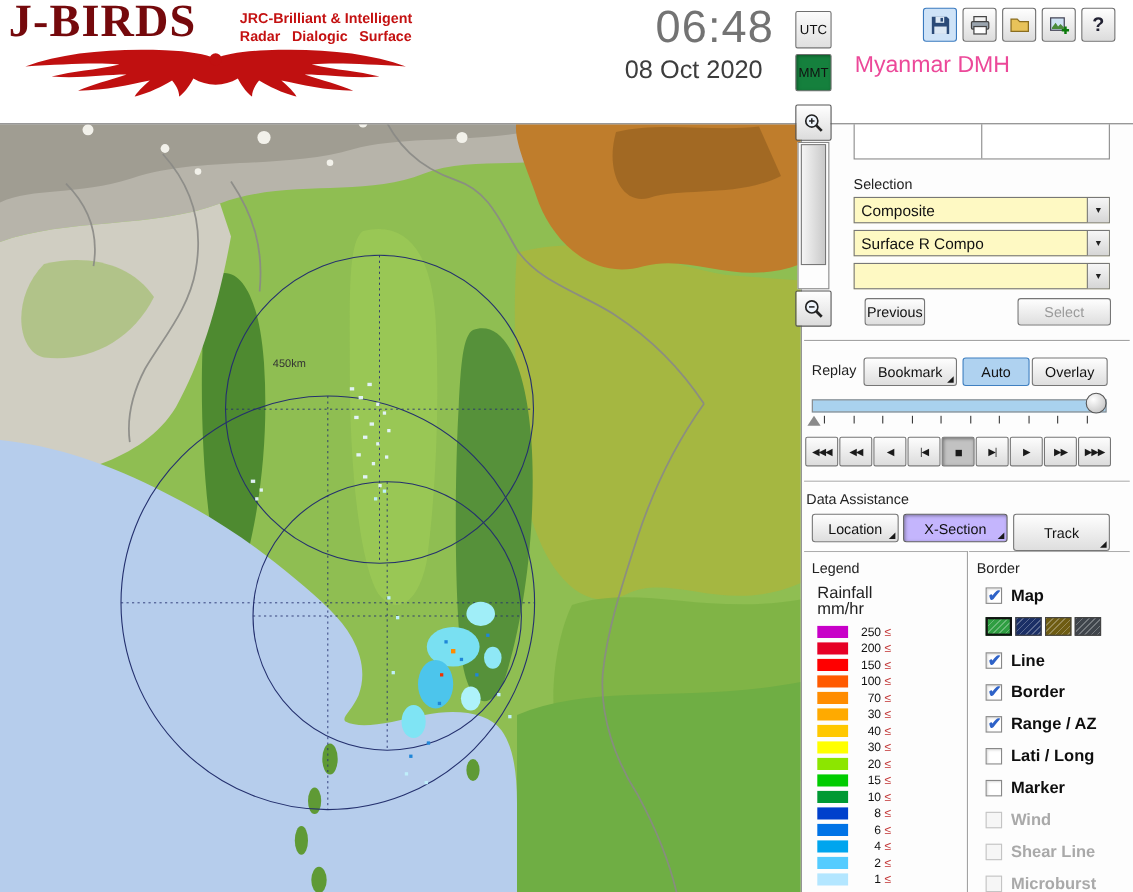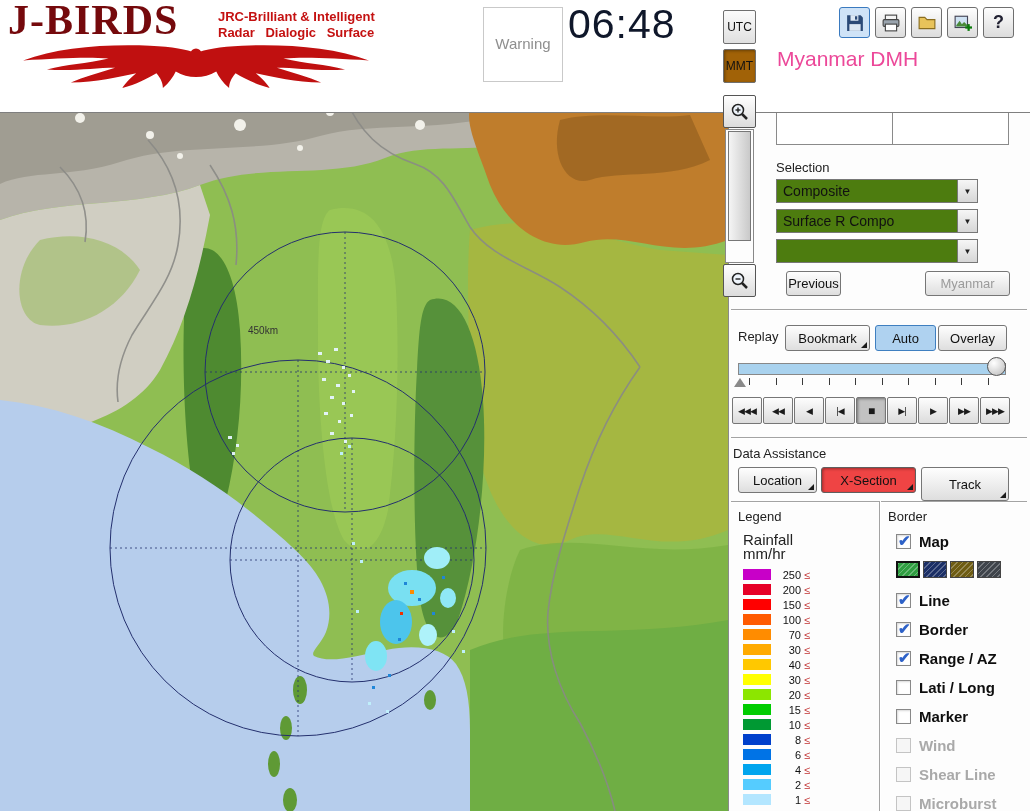--- a/index.html
+++ b/index.html
@@ -9,26 +9,26 @@
   
   .header{position:absolute;left:0;top:0;width:1030px;height:113px;background:#fff;
           border-bottom:1px solid #7f7f7f;box-sizing:border-box;z-index:5}
   .brand{position:absolute;left:8px;top:-4px;font-family:"Liberation Serif",serif;
          font-weight:bold;font-size:42px;color:#75090c;letter-spacing:1px}
   .tag1{position:absolute;left:218px;top:9px;font-size:13px;font-weight:bold;color:#c41111;white-space:nowrap}
   .tag2{position:absolute;left:218px;top:25px;font-size:13px;font-weight:bold;color:#c41111;word-spacing:7px;white-space:nowrap}
   .eagle{position:absolute;left:6px;top:42px}
   .warnbox{position:absolute;left:483px;top:7px;width:80px;height:75px;border:1px solid #c9c9c9;background:#fff;box-sizing:border-box}
   .warntxt{position:absolute;left:0;top:27px;width:100%;text-align:center;color:#8f8f8f;font-size:15px}
-  .time{position:absolute;left:568px;top:1px;font-size:41px;color:#0f172a;letter-spacing:1px}
+  .time{position:absolute;left:596px;top:1px;font-size:41px;color:#737373;letter-spacing:1px}
   .date{position:absolute;left:568px;top:50px;font-size:23px;color:#3d3d3d}
   .tz{position:absolute;left:723px;width:33px;height:34px;font-size:12px;display:flex;align-items:center;
       justify-content:center;border:1px solid #6f6f6f;box-sizing:border-box;border-radius:2px}
   .tz-utc{top:10px;background:linear-gradient(#fbfbfb,#e0e0e0)}
-  .tz-mmt{top:49px;background:#a16207;box-shadow:inset 1px 1px 3px rgba(0,0,0,.35)}
+  .tz-mmt{top:49px;background:#15803d;box-shadow:inset 1px 1px 3px rgba(0,0,0,.35)}
   .tool{position:absolute;top:7px;width:31px;height:31px;background:linear-gradient(#fefefe,#dcdcdc);
         border:1px solid #6f6f6f;border-radius:3px;display:flex;align-items:center;justify-content:center;box-sizing:border-box}
   .tool.active{background:#cfe3f7;border-color:#3a7abf}
   .tool .q{font-size:18px;font-weight:bold;color:#223}
   .station{position:absolute;left:777px;top:47px;font-size:21px;color:#ec4899}
 
   
   .map{position:absolute;left:0;top:90px;width:728px;height:721px;background:#8fbe52}
 
   
@@ -39,29 +39,29 @@
   .ztrack{position:absolute;left:725px;top:129px;width:29px;height:134px;background:#fdfdfd;border:1px solid #888;box-sizing:border-box;z-index:6}
   .zthumb{position:absolute;left:2px;top:1px;width:23px;height:110px;background:linear-gradient(90deg,#f5f5f5,#c9c9c9);border:1px solid #777;box-sizing:border-box}
 
   
   .panel{position:absolute;left:728px;top:90px;width:302px;height:721px;background:#fdfdfd;
          border-left:1px solid #8a8a8a;box-sizing:border-box;overflow:hidden}
   .panel *{box-sizing:border-box}
   .infobox{position:absolute;left:47px;top:5px;width:233px;height:50px;border:1px solid #8a8a8a;background:#fff}
   .infobox-div{position:absolute;left:115px;top:0;width:1px;height:100%;background:#8a8a8a}
   .sec-label{position:absolute;font-size:13px;color:#222}
-  .combo{position:absolute;left:47px;width:202px;height:24px;border:1px solid #777;background:#4d7c0f}
+  .combo{position:absolute;left:47px;width:233px;height:24px;border:1px solid #777;background:#fef9c3}
   .combo .txt{position:absolute;left:6px;top:3px;font-size:14px;color:#111;white-space:nowrap}
   .combo .drop{position:absolute;right:0;top:0;width:20px;height:100%;background:linear-gradient(#f6f6f6,#d6d6d6);
                border-left:1px solid #777;display:flex;align-items:center;justify-content:center;font-size:8px;color:#222}
   .btn{position:absolute;display:flex;align-items:center;justify-content:center;background:linear-gradient(#fefefe,#dedede);
        border:1px solid #767676;border-radius:3px;font-size:13px;color:#111}
   .btn.disabled{color:#9b9b9b}
   .btn.active{background:#afd2f0;border-color:#3f7fc0}
-  .btn.pressed{background:#ef4444;box-shadow:inset 1px 1px 3px rgba(0,0,0,.35);border-color:#5f5f5f}
+  .btn.pressed{background:#c4b5fd;box-shadow:inset 1px 1px 3px rgba(0,0,0,.35);border-color:#5f5f5f}
   .corner:after{content:"";position:absolute;right:2px;bottom:2px;width:0;height:0;
                 border-style:solid;border-width:0 0 6px 6px;border-color:transparent transparent #1a1a1a transparent}
   .hsep{position:absolute;left:2px;width:296px;height:0;border-top:1px solid #a3a3a3;border-bottom:1px solid #fff}
   .vsep{position:absolute;left:150px;top:411px;width:0;height:310px;border-left:1px solid #a3a3a3;border-right:1px solid #fff}
 
   
   .sl-track{position:absolute;left:9px;top:273px;width:268px;height:12px;background:#a9d2ee;border:1px solid #888}
   .sl-thumb{position:absolute;left:258px;top:267px;width:19px;height:19px;border-radius:50%;
             background:radial-gradient(circle at 35% 30%,#fff,#b9b9b9);border:1px solid #555}
   .sl-marker{position:absolute;left:5px;top:288px;width:0;height:0;border-left:6px solid transparent;
@@ -105,25 +105,23 @@
   <svg class="eagle" width="380" height="46" viewBox="0 0 380 50">
     <path fill="#c01010" d="M2,20 C40,6 90,2 140,4 C165,5 180,8 190,12 C200,8 215,5 240,4 C290,2 340,6 378,20
       C340,18 310,16 285,18 C310,24 330,24 352,30 C322,32 300,28 278,28 C296,34 312,38 326,44
       C298,44 275,38 255,34 C262,40 268,46 270,50 C255,46 243,40 233,34 C228,40 226,45 226,50
       C219,44 215,38 212,32 C205,36 198,38 190,38 C182,38 175,36 168,32 C165,38 161,44 154,50
       C154,45 152,40 147,34 C137,40 125,46 110,50 C112,46 118,40 125,34 C105,38 82,44 54,44
       C68,38 84,34 102,28 C80,28 58,32 28,30 C50,24 70,24 95,18 C70,16 40,18 2,20 Z"></path>
     <circle cx="190" cy="13" r="6" fill="#c01010"></circle>
   </svg>
 
-  <div class="warnbox">
-    <div class="warntxt">Warning</div>
-  </div>
 
   <div class="time">06:48</div>
+  <div class="date">08 Oct 2020</div>
 
   <div class="tz tz-utc">UTC</div>
   <div class="tz tz-mmt">MMT</div>
 
   <div class="tool active" style="left:839px">
     <svg width="18" height="18" viewBox="0 0 16 16">
       <path d="M1,1 h12 l2,2 v12 h-14z" fill="#2b4a77"></path>
       <rect x="4" y="1" width="7" height="5" fill="#dce8f4"></rect>
       <rect x="8" y="2" width="2" height="3" fill="#2b4a77"></rect>
       <rect x="3" y="9" width="10" height="6" fill="#dce8f4"></rect>
@@ -314,21 +312,21 @@
   <div class="combo" style="top:119px">
     <span class="txt">Surface R Compo</span>
     <span class="drop">▼</span>
   </div>
   <div class="combo" style="top:149px">
     <span class="txt"></span>
     <span class="drop">▼</span>
   </div>
 
   <div class="btn" style="left:57px;top:181px;width:55px;height:25px">Previous</div>
-  <div class="btn disabled" style="left:196px;top:181px;width:85px;height:25px">Myanmar</div>
+  <div class="btn disabled" style="left:196px;top:181px;width:85px;height:25px">Select</div>
 
   <div class="hsep" style="top:219px"></div>
 
   <div class="sec-label" style="left:9px;top:239px">Replay</div>
   <div class="btn corner" style="left:56px;top:235px;width:85px;height:26px">Bookmark</div>
   <div class="btn active" style="left:146px;top:235px;width:61px;height:26px">Auto</div>
   <div class="btn" style="left:209px;top:235px;width:69px;height:26px">Overlay</div>
 
   <div class="sl-track"></div>
   <div class="sl-thumb"></div>

